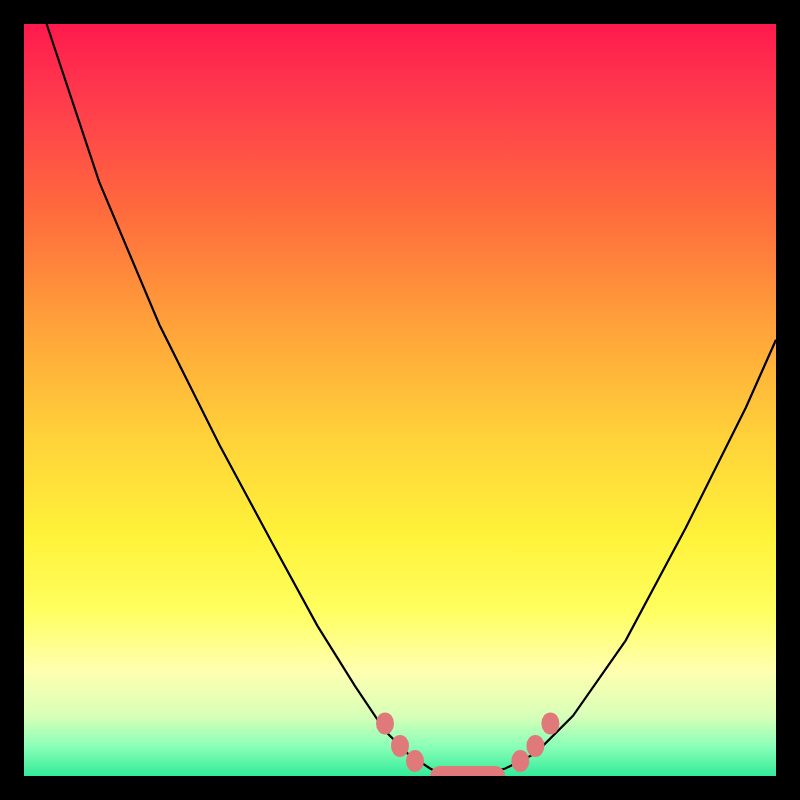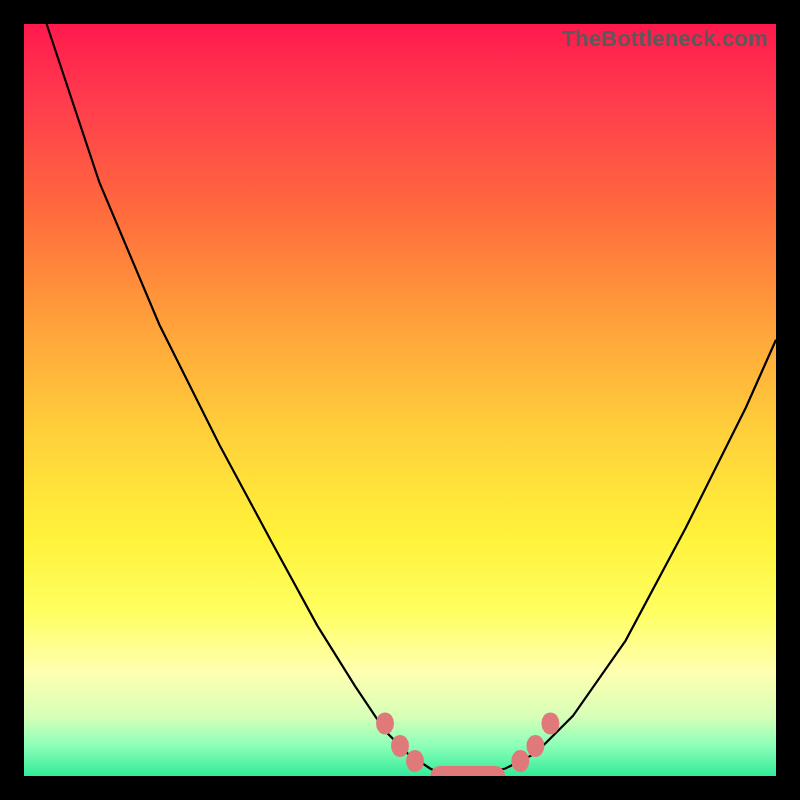--- a/index.html
+++ b/index.html
@@ -69,21 +69,20 @@
     fill: #e07a7a;
     stroke: none;
   }
 </style>
 </head>
 <body>
 
 <div class="frame">
   <div class="gradient"></div>
 
-  <div class="watermark">TheBottleneck.com</div>
 
   <svg class="plot" viewBox="0 0 752 752">
     <path id="curve-path" class="curve" d="M22.6 0.0 L75.2 157.9 L135.4 300.8 L195.5 421.1 L248.2 518.9 L293.3 601.6 L330.9 661.8 L361.0 706.9 L383.5 729.4 L406.1 744.5 L421.1 752.0 L451.2 752.0 L481.3 744.5 L511.4 729.4 L549.0 691.8 L601.6 616.6 L661.8 503.8 L721.9 383.5 L752.0 315.8"></path>
     <g id="markers">
         <ellipse cx="361.0" cy="699.4" rx="9" ry="11" class="marker"></ellipse>
         <ellipse cx="376.0" cy="721.9" rx="9" ry="11" class="marker"></ellipse>
         <ellipse cx="391.0" cy="737.0" rx="9" ry="11" class="marker"></ellipse>
         <ellipse cx="496.3" cy="737.0" rx="9" ry="11" class="marker"></ellipse>
         <ellipse cx="511.4" cy="721.9" rx="9" ry="11" class="marker"></ellipse>
         <ellipse cx="526.4" cy="699.4" rx="9" ry="11" class="marker"></ellipse>

